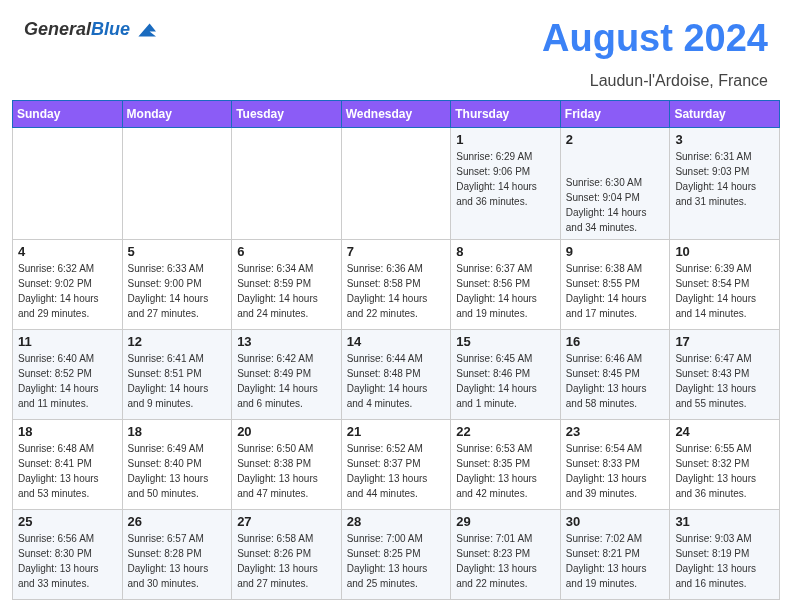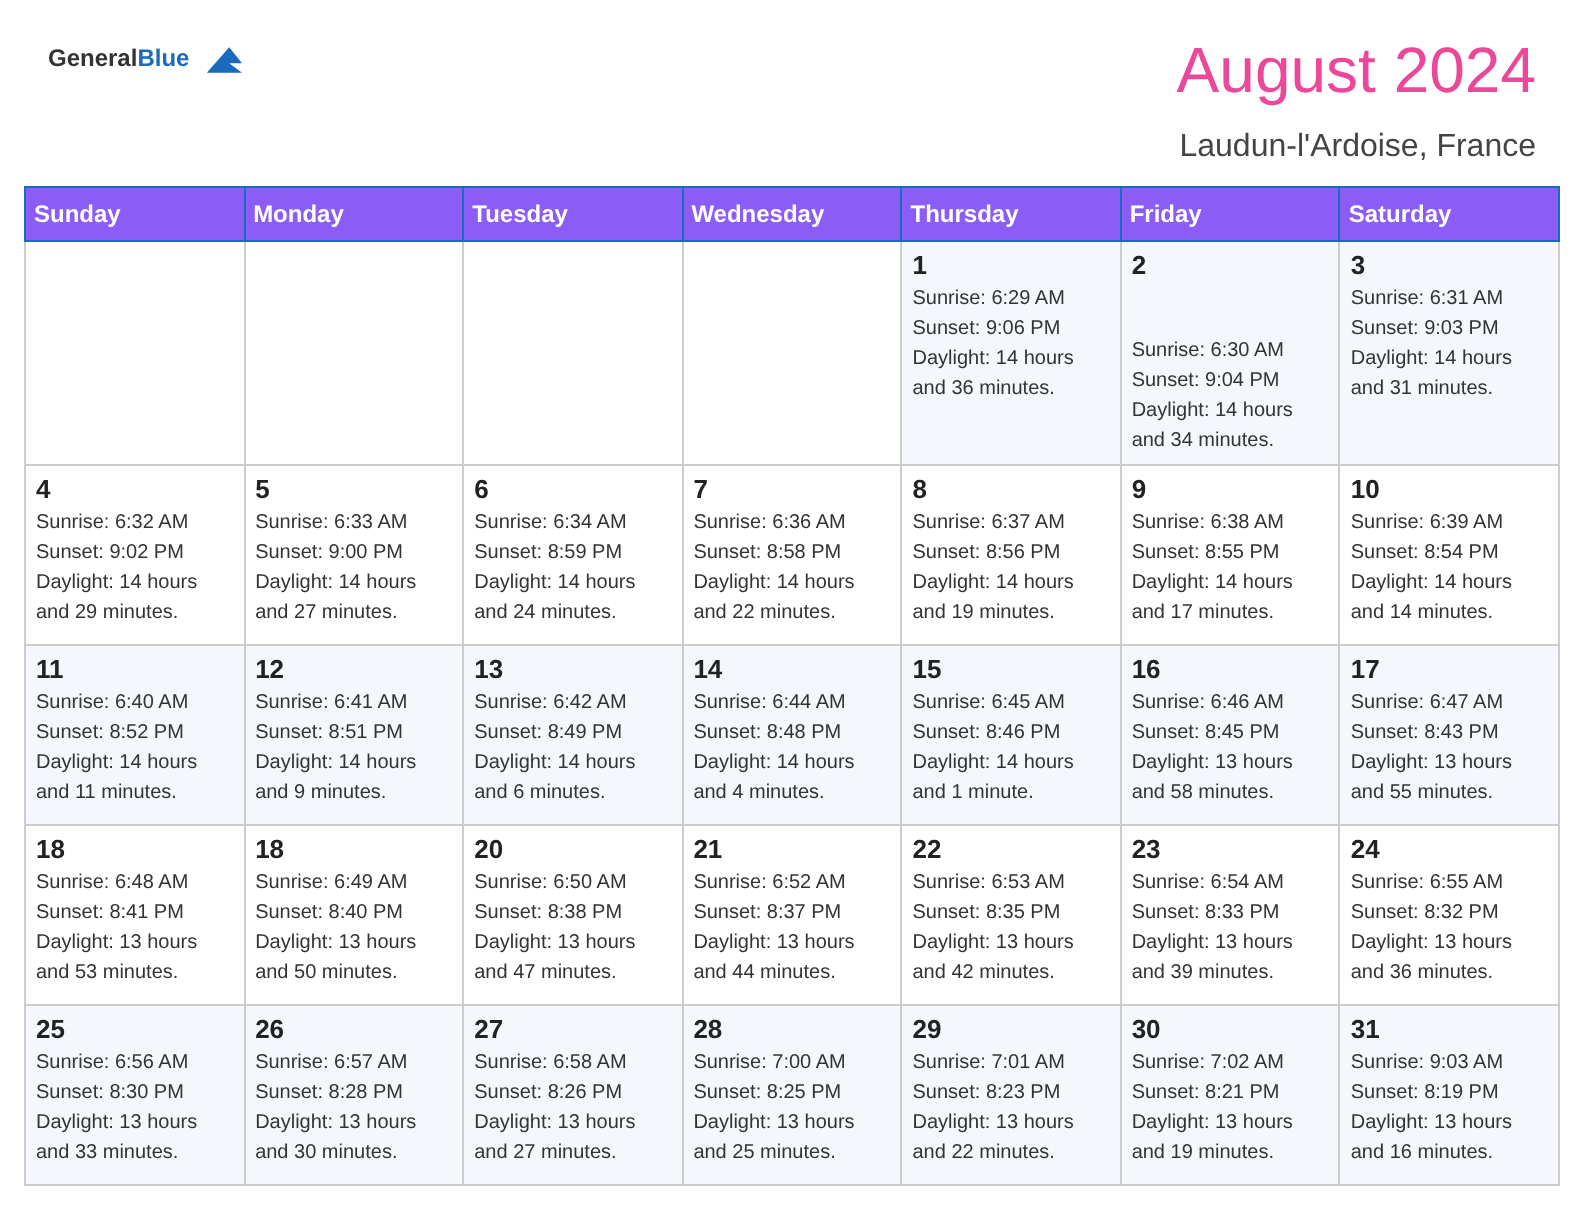--- a/index.html
+++ b/index.html
@@ -14,38 +14,39 @@
       justify-content: space-between;
       align-items: flex-start;
       padding: 18px 24px 10px 24px;
     }
     .logo {
       display: flex;
       align-items: center;
       gap: 0;
     }
     .logo-text {
-      font-size: 12px;
+      font-size: 18px;
       font-weight: bold;
       line-height: 1.1;
+      font-style: italic;
     }
     .logo-general { color: #333; }
     .logo-blue { color: #1a6bbf; }
     .logo-icon {
       width: 24px;
       height: 24px;
       margin-left: 2px;
     }
     .title-block {
       text-align: right;
     }
     .month-year {
-      font-size: 32px;
-      font-weight: normal;
-      color: #ec4899;
+      font-size: 38px;
+      font-weight: bold;
+      color: #3b82f6;
       line-height: 1.1;
     }
     .location {
       font-size: 16px;
       color: #444;
       margin-top: 12px;
     }
     .calendar-wrapper {
       padding: 0 12px 12px 12px;
     }

